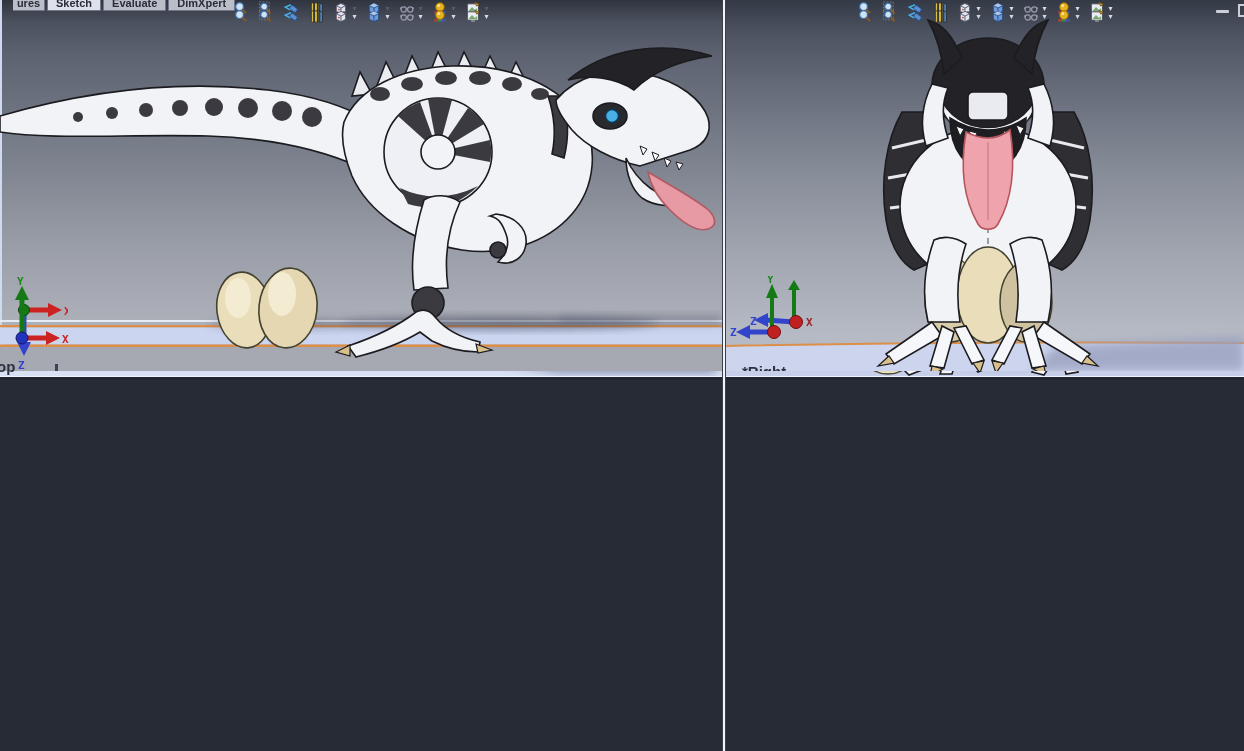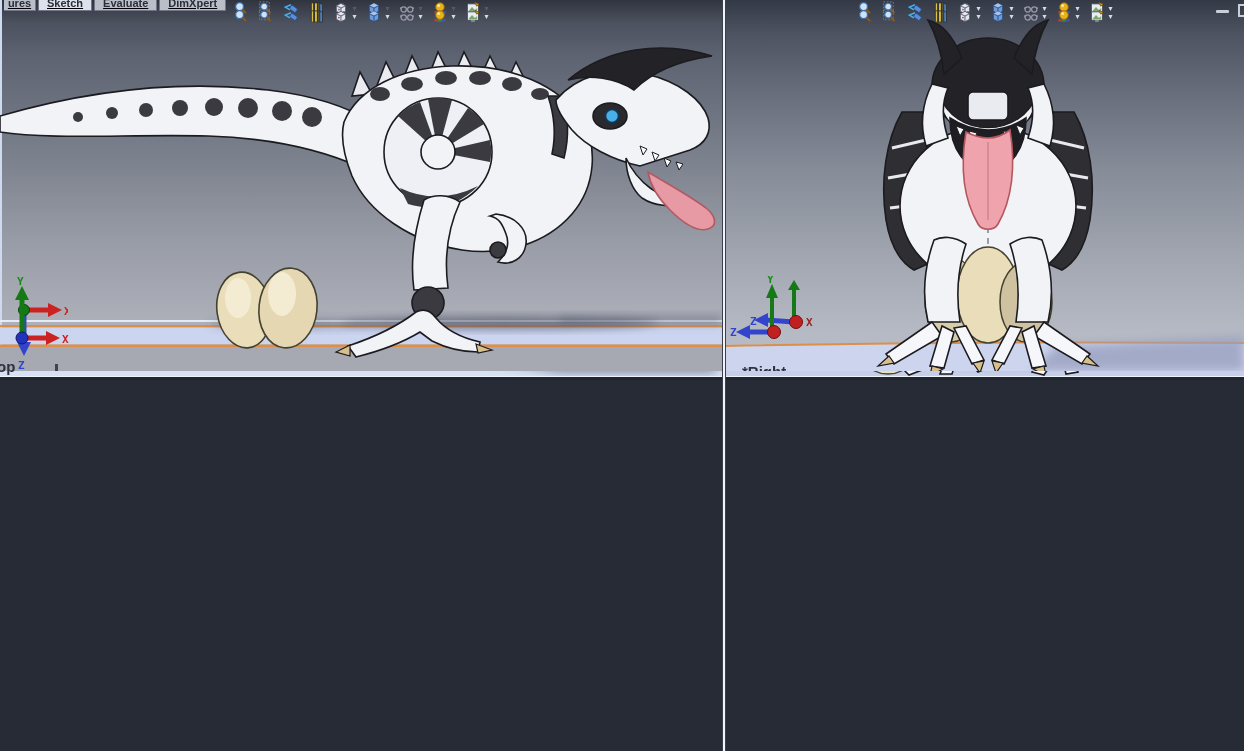--- a/index.html
+++ b/index.html
@@ -15,21 +15,21 @@
          box-shadow:inset 2px 0 0 #cfd9f0;}
   .vp-br{left:726px;top:380;width:518px;height:371px;
          background:linear-gradient(180deg,#343946 0%,#4d5360 9%,#666c79 24%,#868c98 46%,#a2a7b1 70%,#b6bac4 90%);}
   .vsplit{position:absolute;left:722px;top:0;width:4px;height:751px;
           background:linear-gradient(90deg,#3a3f4c 0,#3a3f4c 1px,#f2f4fa 1px,#f2f4fa 3px,#3a3f4c 3px,#3a3f4c 4px);}
   .hsplit{position:absolute;left:0;top:376px;width:1244px;height:4px;
           background:linear-gradient(180deg,#eef2fb 0%,#eef2fb 32%,#21252f 32%,#21252f 100%);}
   .scene{position:absolute;left:0;top:0;width:100%;height:100%;display:block;}
 
   
-  .tabbar{position:absolute;left:4px;top:0;height:14px;overflow:hidden;display:flex;z-index:6;text-decoration:underline;}
+  .tabbar{position:absolute;left:13px;top:0;height:14px;overflow:hidden;display:flex;z-index:6;}
   .tab{height:24px;margin-top:-13px;margin-right:2px;padding:0 8px;box-sizing:border-box;
        display:flex;align-items:flex-end;justify-content:center;
        background:#b9bec9;border:1px solid #71768a;border-radius:4px 4px 0 0;
        font-weight:bold;font-size:11px;color:#2a2d38;}
   .tab span{line-height:13px;white-space:nowrap;}
   .tab.active{background:#dde1ec;}
   .tab.clip{width:32px;padding:0 2px;border-left:none;border-radius:0 4px 0 0;}
 
   
   .vtoolbar{position:absolute;left:50%;transform:translateX(-50%);display:flex;align-items:center;gap:10px;z-index:5;}

